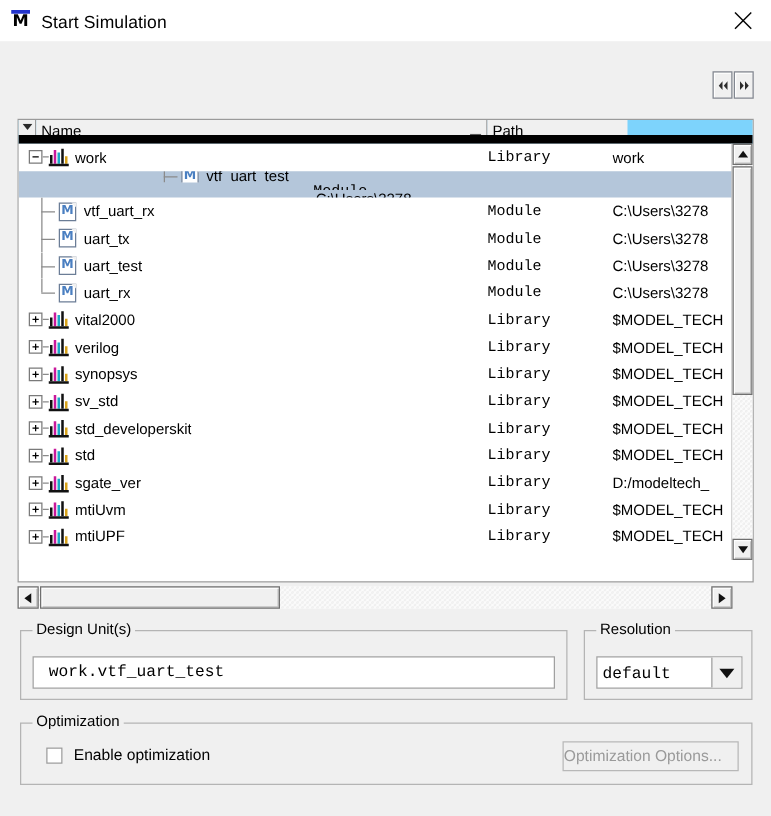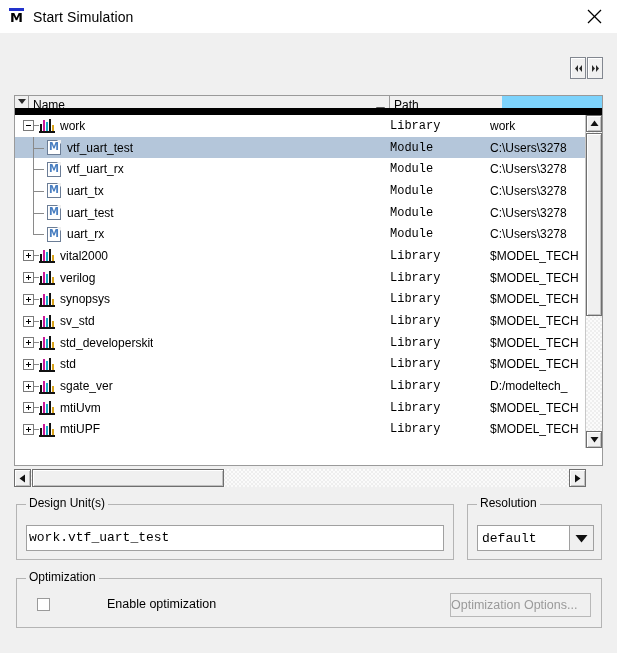--- a/index.html
+++ b/index.html
@@ -196,21 +196,21 @@
     background: #ffffff;
   }
   .row {
     display: flex;
     height: 21.7px;
     align-items: center;
     box-sizing: border-box;
     white-space: nowrap;
     cursor: default;
   }
-  .row.selected { background: #b4c6da; }
+  .row.selected { background: #b4c6da; flex-direction: column; }
   .cell-name {
     width: 375px;
     display: flex;
     align-items: center;
     overflow: hidden;
     box-sizing: border-box;
     position: relative;
     height: 100%;
   }
   .cell-type {
@@ -412,21 +412,21 @@
   #design-input {
     position: absolute;
     left: 9px; top: 20px;
     width: 418px; height: 26px;
     background: #ffffff;
     border: 1px solid #a0a0a0;
     box-sizing: border-box;
     font-family: "Liberation Mono", monospace;
     font-size: 13px;
     line-height: 24px;
-    padding: 0 2px;
+    padding: 0 12px;
     color: #000;
     white-space: nowrap;
     overflow: hidden;
     cursor: text;
   }
 
   #grp-resolution { left: 467px; top: 471px; width: 135px; height: 56px; }
   #resolution-combo {
     position: absolute;
     left: 9px; top: 20px;
@@ -457,21 +457,20 @@
     box-sizing: border-box;
   }
 
   #grp-optimization { left: 16px; top: 545px; width: 586px; height: 50px; }
   #enable-opt-row {
     position: absolute;
     left: 20px; top: 18px;
     display: flex;
     align-items: center;
     cursor: default;
-    gap: 48px;
   }
   #enable-opt-box {
     width: 13px; height: 13px;
     background: #ffffff;
     border: 1px solid #9a9a9a;
     box-sizing: border-box;
     margin-right: 9px;
     flex: 0 0 auto;
   }
   #enable-opt-label { font-size: 12.5px; color: #000; }

